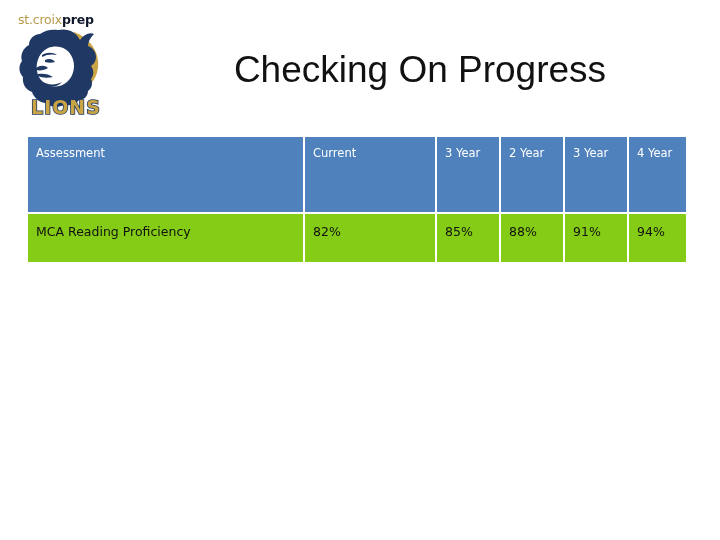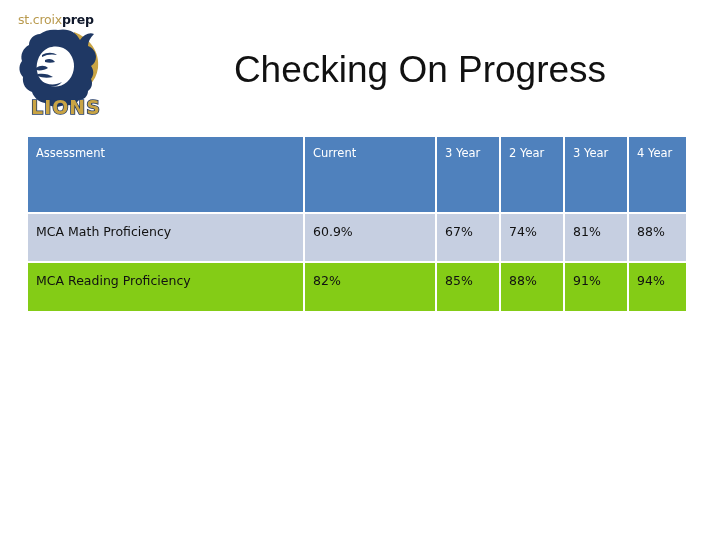--- a/index.html
+++ b/index.html
@@ -161,28 +161,20 @@
     <tr>
       <th>Assessment</th>
       <th>Current</th>
       <th>3 Year</th>
       <th>2 Year</th>
       <th>3 Year</th>
       <th>4 Year</th>
     </tr>
   </thead>
   <tbody>
-    <tr class="band-dark r1">
-      <td>MCA  Math Proficiency</td>
-      <td>60.9%</td>
-      <td>67%</td>
-      <td>74%</td>
-      <td>81%</td>
-      <td>88%</td>
-    </tr>
     <tr class="band-light r2">
       <td>MCA Reading Proficiency</td>
       <td>82%</td>
       <td>85%</td>
       <td>88%</td>
       <td>91%</td>
       <td>94%</td>
     </tr>
   </tbody>
 </table>

